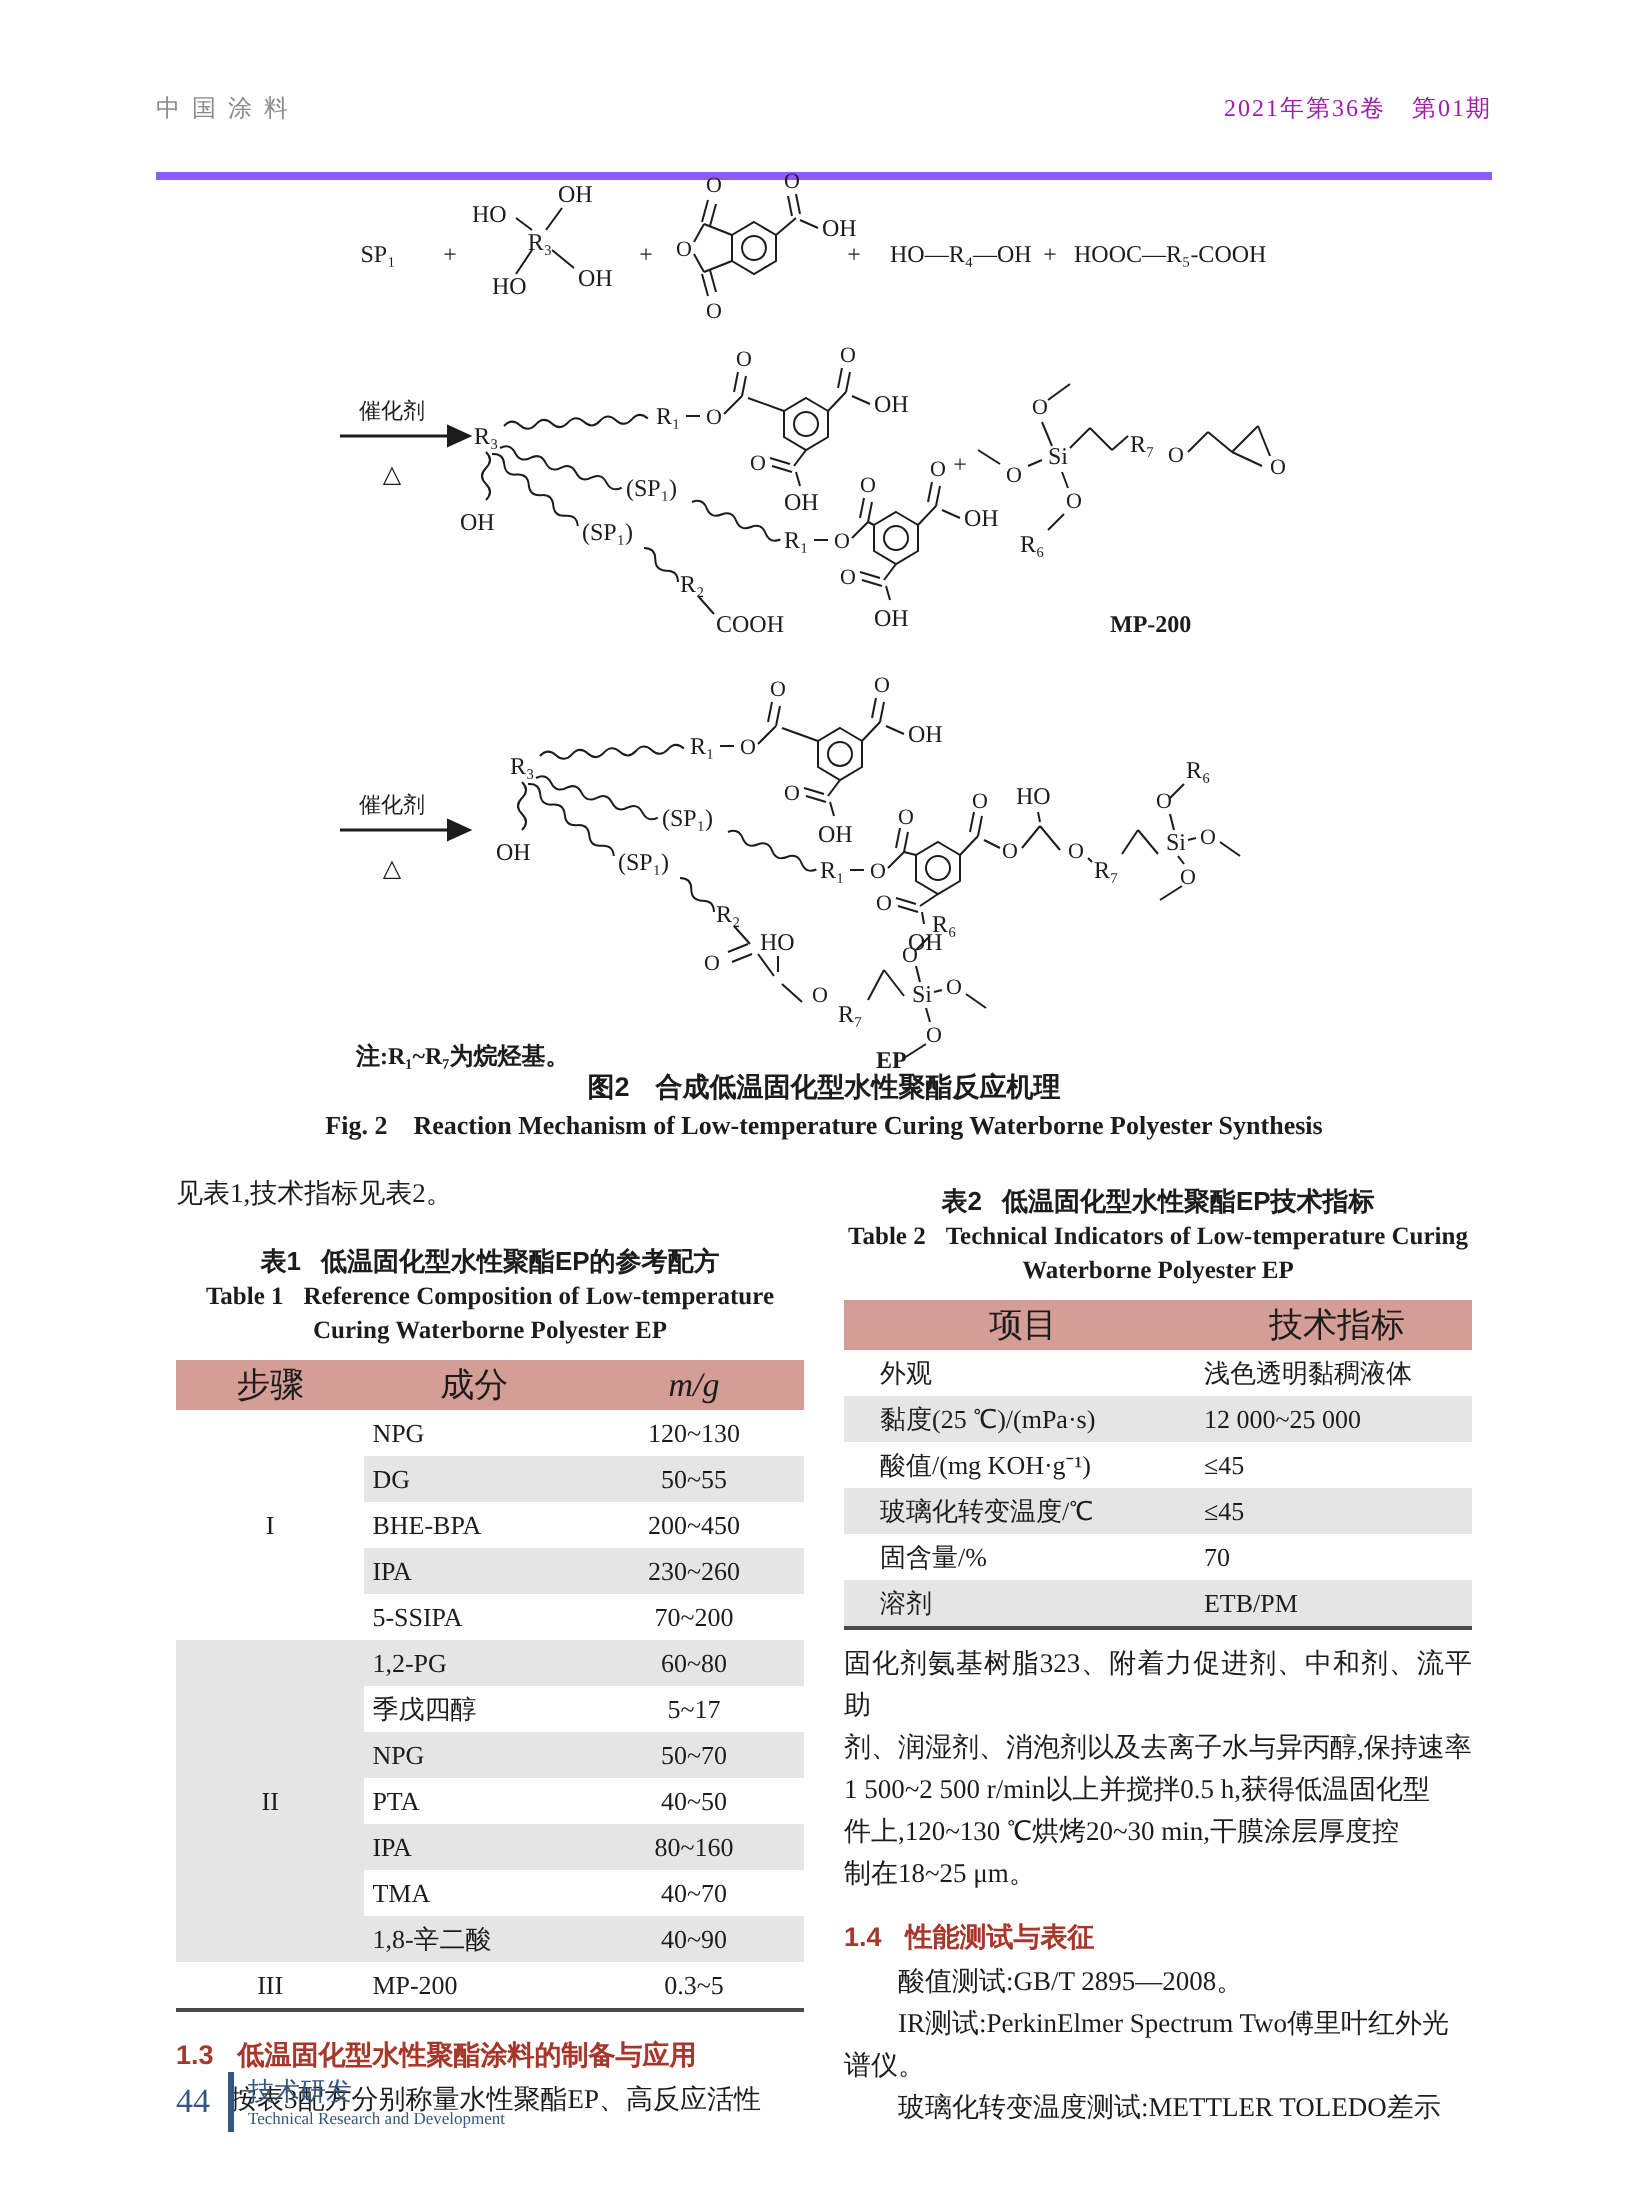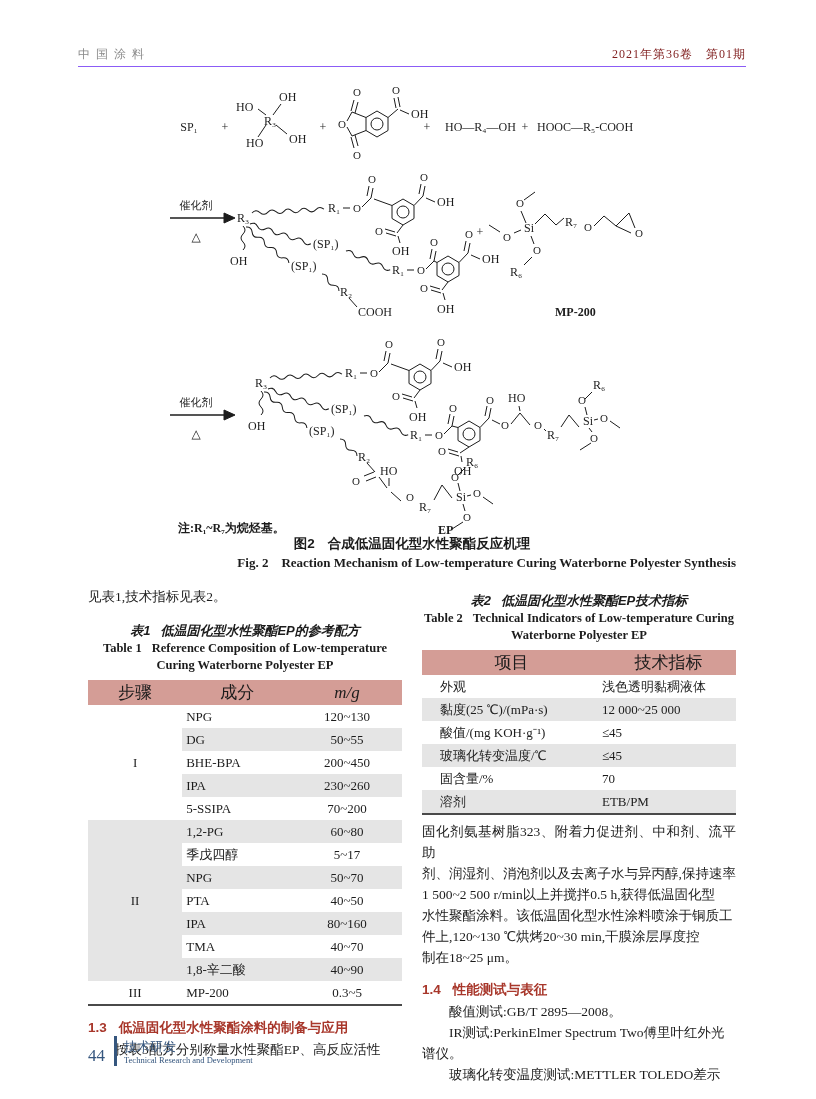--- a/index.html
+++ b/index.html
@@ -1,40 +1,40 @@
 <!DOCTYPE html>
 <html><head>
 <meta charset="utf-8">
 <style>
   html,body{margin:0;padding:0;background:#e8e8e8;}
   .page{position:relative;width:816px;height:1099px;background:#ffffff;margin:0 auto;
         font-family:"Liberation Serif",serif;color:#1c1c1c;overflow:hidden;}
   
   .pheader{position:absolute;left:78px;width:668px;top:46px;display:flex;
            justify-content:space-between;align-items:flex-end;
-           border-bottom:1px solid #8b5cf6;padding-bottom:3px;font-size:12px;}
+           border-bottom:4px solid #8b5cf6;padding-bottom:23px;font-size:12px;}
   .journal{color:#8a8a8a;letter-spacing:6px;}
-  .issue{color:#7f1d1d;letter-spacing:1px;}
+  .issue{color:#a21caf;letter-spacing:1px;}
   
   .fig{position:absolute;left:88px;top:85px;}
   .fig text{font-family:"Liberation Serif",serif;fill:#1c1c1c;font-size:12px;}
   .fig .sm{font-size:11px;}
   .bond line,.bond path,.bond polygon,.bond circle{stroke:#1c1c1c;stroke-width:1;fill:none;}
   .bond polygon.head{fill:#1c1c1c;}
   .bond .thick{stroke-width:1.5;}
   .redtxt{fill:#8e2218;font-weight:bold;}
   .figcap{position:absolute;left:88px;width:648px;text-align:center;}
   .figcap.zh{top:535px;font-family:"Liberation Sans",sans-serif;font-weight:bold;font-size:13.5px;}
-  .figcap.en{top:555px;font-family:"Liberation Serif",serif;font-weight:bold;font-size:13px;text-align:right;}
+  .figcap.en{top:555px;font-family:"Liberation Serif",serif;font-weight:bold;font-size:13px;}
   .figcap .lb{margin-right:13px;}
   
   .colL{position:absolute;left:88px;top:586px;width:314px;font-size:13.5px;line-height:21px;}
   .colR{position:absolute;left:422px;top:592px;width:314px;font-size:13.5px;line-height:21px;}
   .tcapzh{text-align:center;font-family:"Liberation Sans",sans-serif;font-weight:bold;
-          font-size:13px;line-height:18px;font-style:italic;}
+          font-size:13px;line-height:18px;}
   .mt16{margin-top:15px;}
   .tcapen{text-align:center;font-family:"Liberation Serif",serif;font-weight:bold;
           font-size:12.5px;line-height:17px;}
   .tcapzh .lb,.tcapen .lb{margin-right:10px;}
   table{width:100%;border-collapse:collapse;margin-top:6px;font-size:13px;
         border-bottom:2px solid #4a4a4a;}
   th{background:#d49d96;font-weight:normal;height:23px;font-size:17px;text-align:center;}
   th.it{font-style:italic;}
   td{height:20px;}
   td.step{text-align:center;width:30%;}
@@ -42,21 +42,21 @@
   td.mass{text-align:center;}
   tr.p td{background:#e5e5e5;}
   td.item{padding-left:18px;width:57%;}
   td.val{text-align:left;margin-top:20px;}
   .sec{color:#a8372b;font-family:"Liberation Sans",sans-serif;font-weight:bold;
        font-size:13.5px;margin-top:11px;line-height:22px;}
   .sec .n{margin-right:12px;}
   .ind{text-indent:2em;}
   .just{text-align:justify;}
   
-  .pfoot{position:absolute;left:88px;top:1036px;display:flex;align-items:flex-end;color:#35567e;}
+  .pfoot{position:absolute;left:88px;top:1036px;display:flex;align-items:center;color:#35567e;}
   .pageno{font-size:17px;margin-right:9px;}
   .fbar{width:3px;height:30px;background:#35567e;margin-right:7px;}
   .fzh{font-family:"Liberation Sans",sans-serif;font-weight:normal;font-size:13px;line-height:16px;}
   .fen{font-size:8.5px;line-height:11px;}
 </style>
 </head>
 <body>
 
 <div class="page">
 
@@ -452,21 +452,20 @@
             <td class="item">溶剂</td>
             <td class="val">ETB/PM</td>
           </tr>
     </tbody>
       </table>
 
     <div style="margin-top:6px;">
       <div class="just">固化剂氨基树脂323、附着力促进剂、中和剂、流平助</div>
       <div class="just">剂、润湿剂、消泡剂以及去离子水与异丙醇,保持速率</div>
       <div class="just">1 500~2 500 r/min以上并搅拌0.5 h,获得低温固化型</div>
-      <div class="just">水性聚酯涂料。该低温固化型水性涂料喷涂于铜质工</div>
       <div class="just">件上,120~130 ℃烘烤20~30 min,干膜涂层厚度控</div>
       <div class="just">制在18~25 μm。</div>
     </div>
 
     <div class="sec">
       <span class="n">1.4</span><span>性能测试与表征</span>
     </div>
     <div class="ind">酸值测试:GB/T 2895—2008。</div>
     <div class="ind">IR测试:PerkinElmer Spectrum Two傅里叶红外光</div>
     <div>谱仪。</div>

